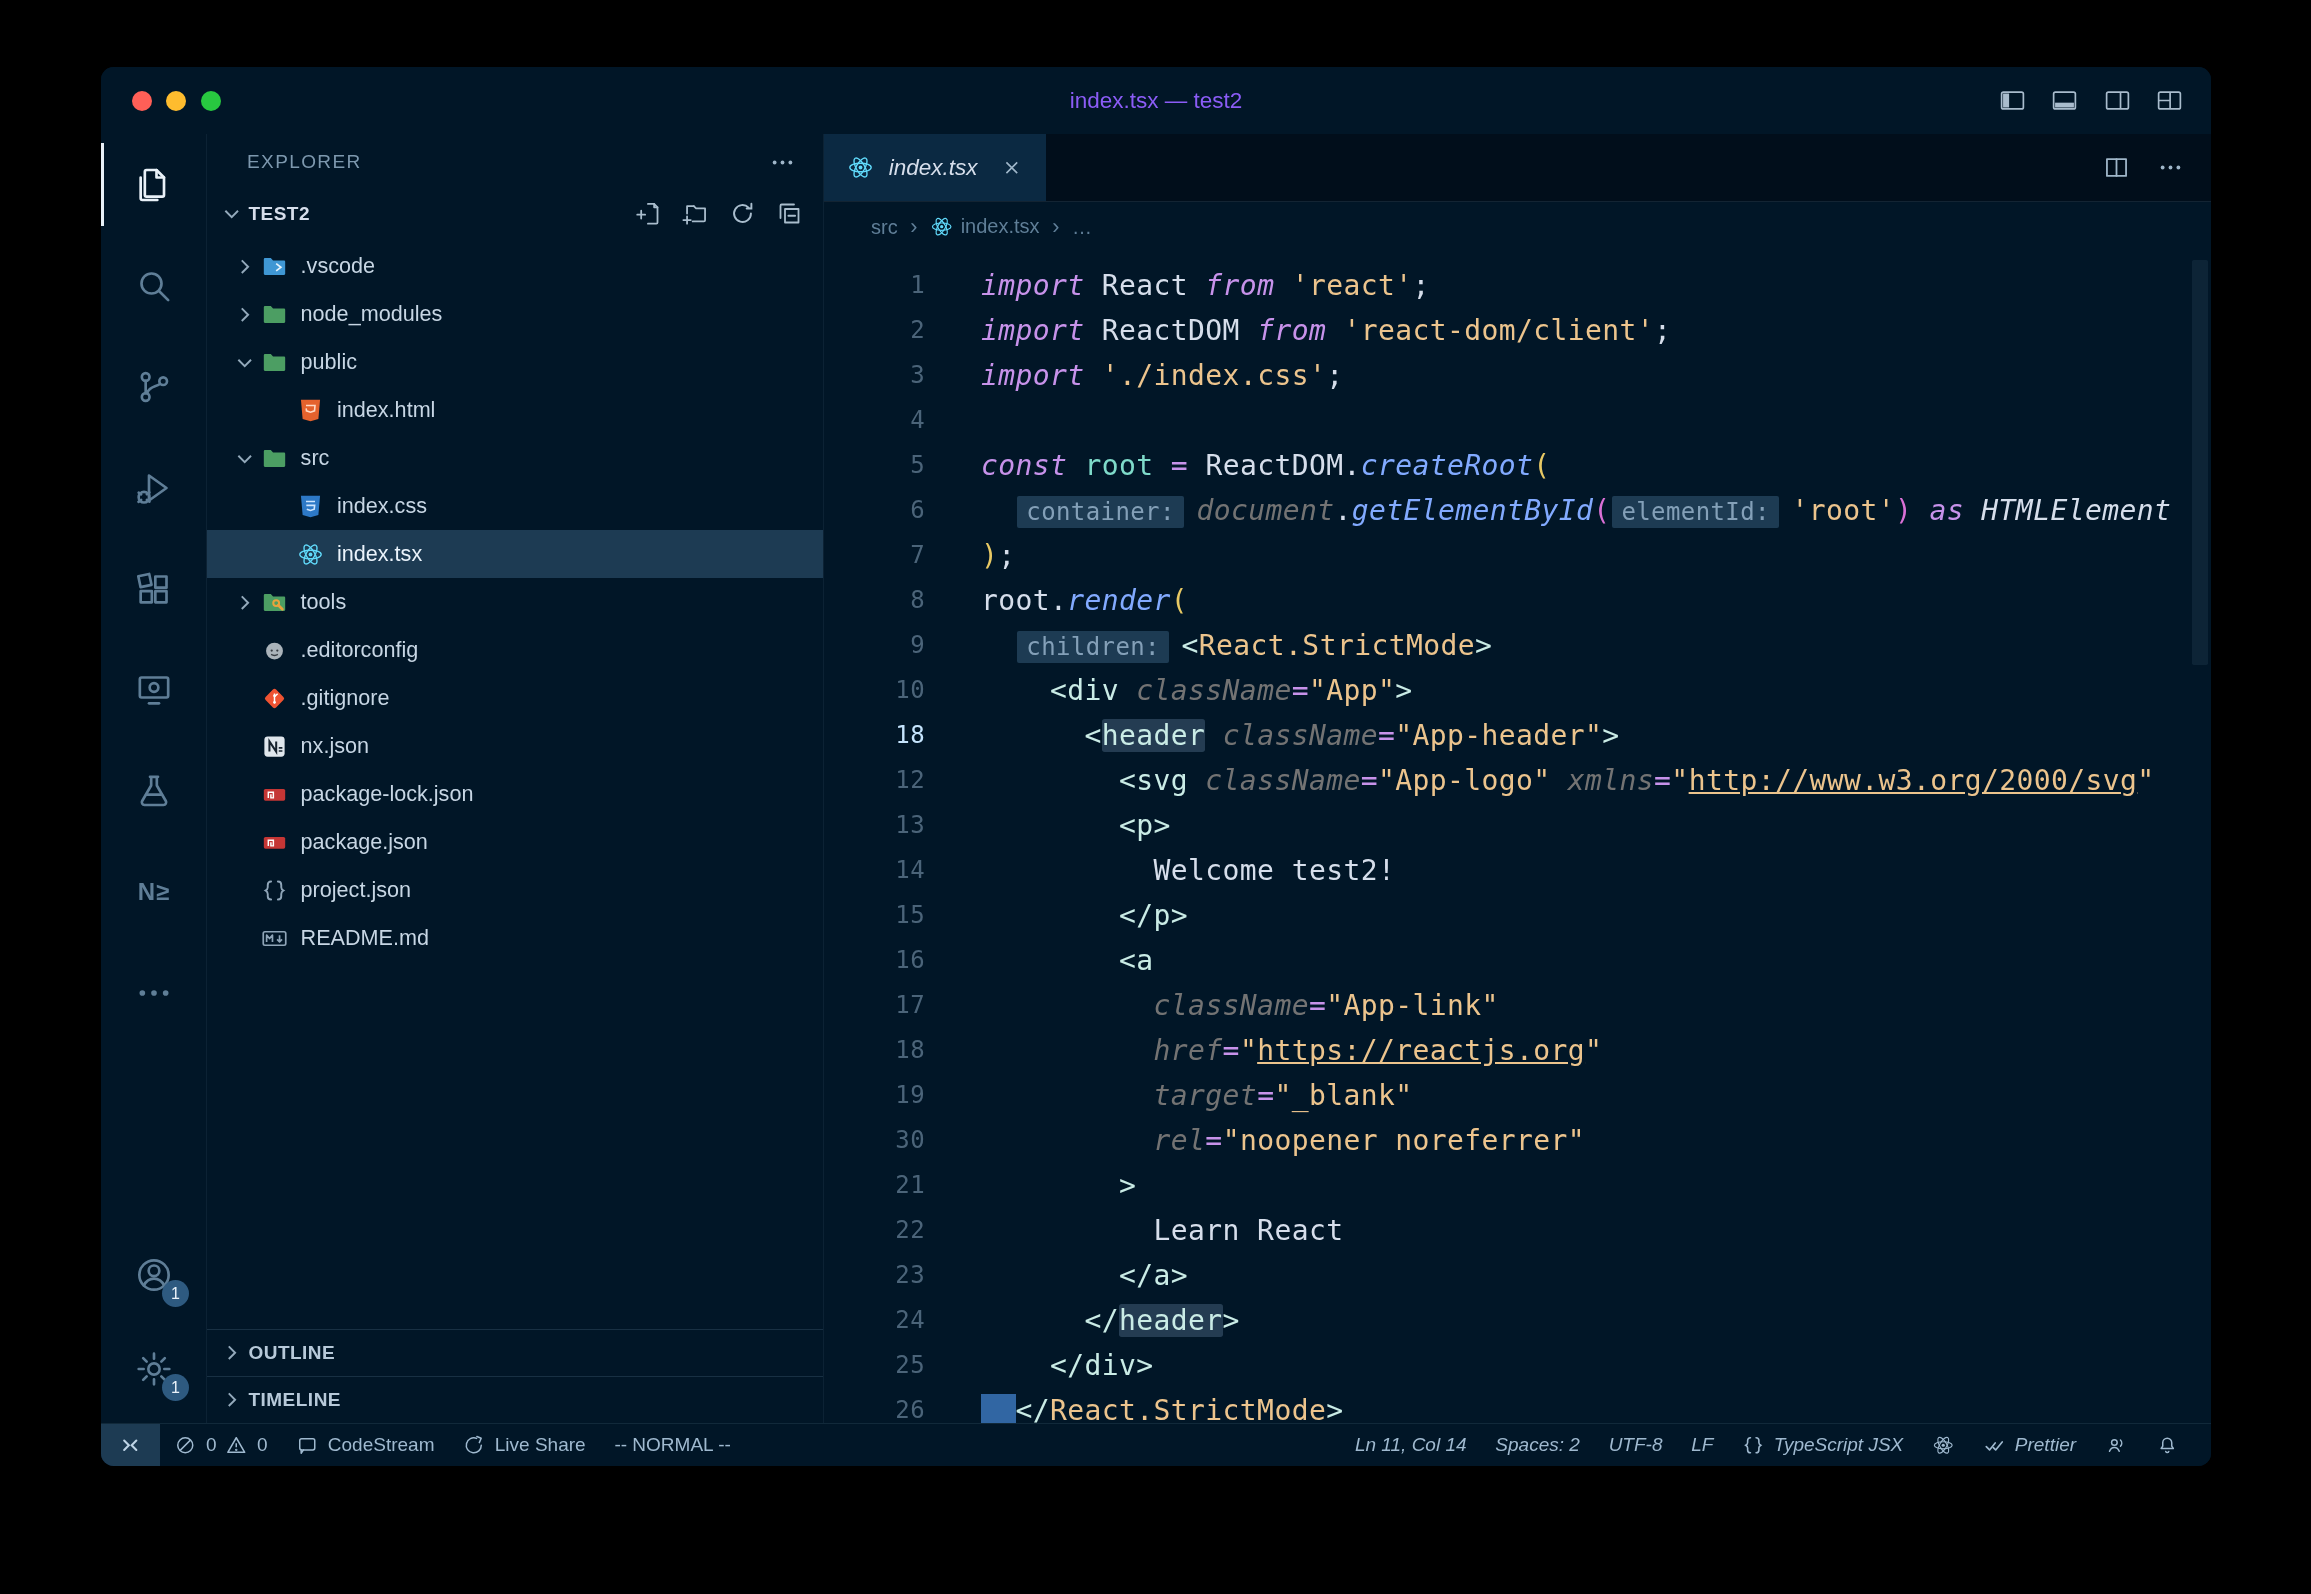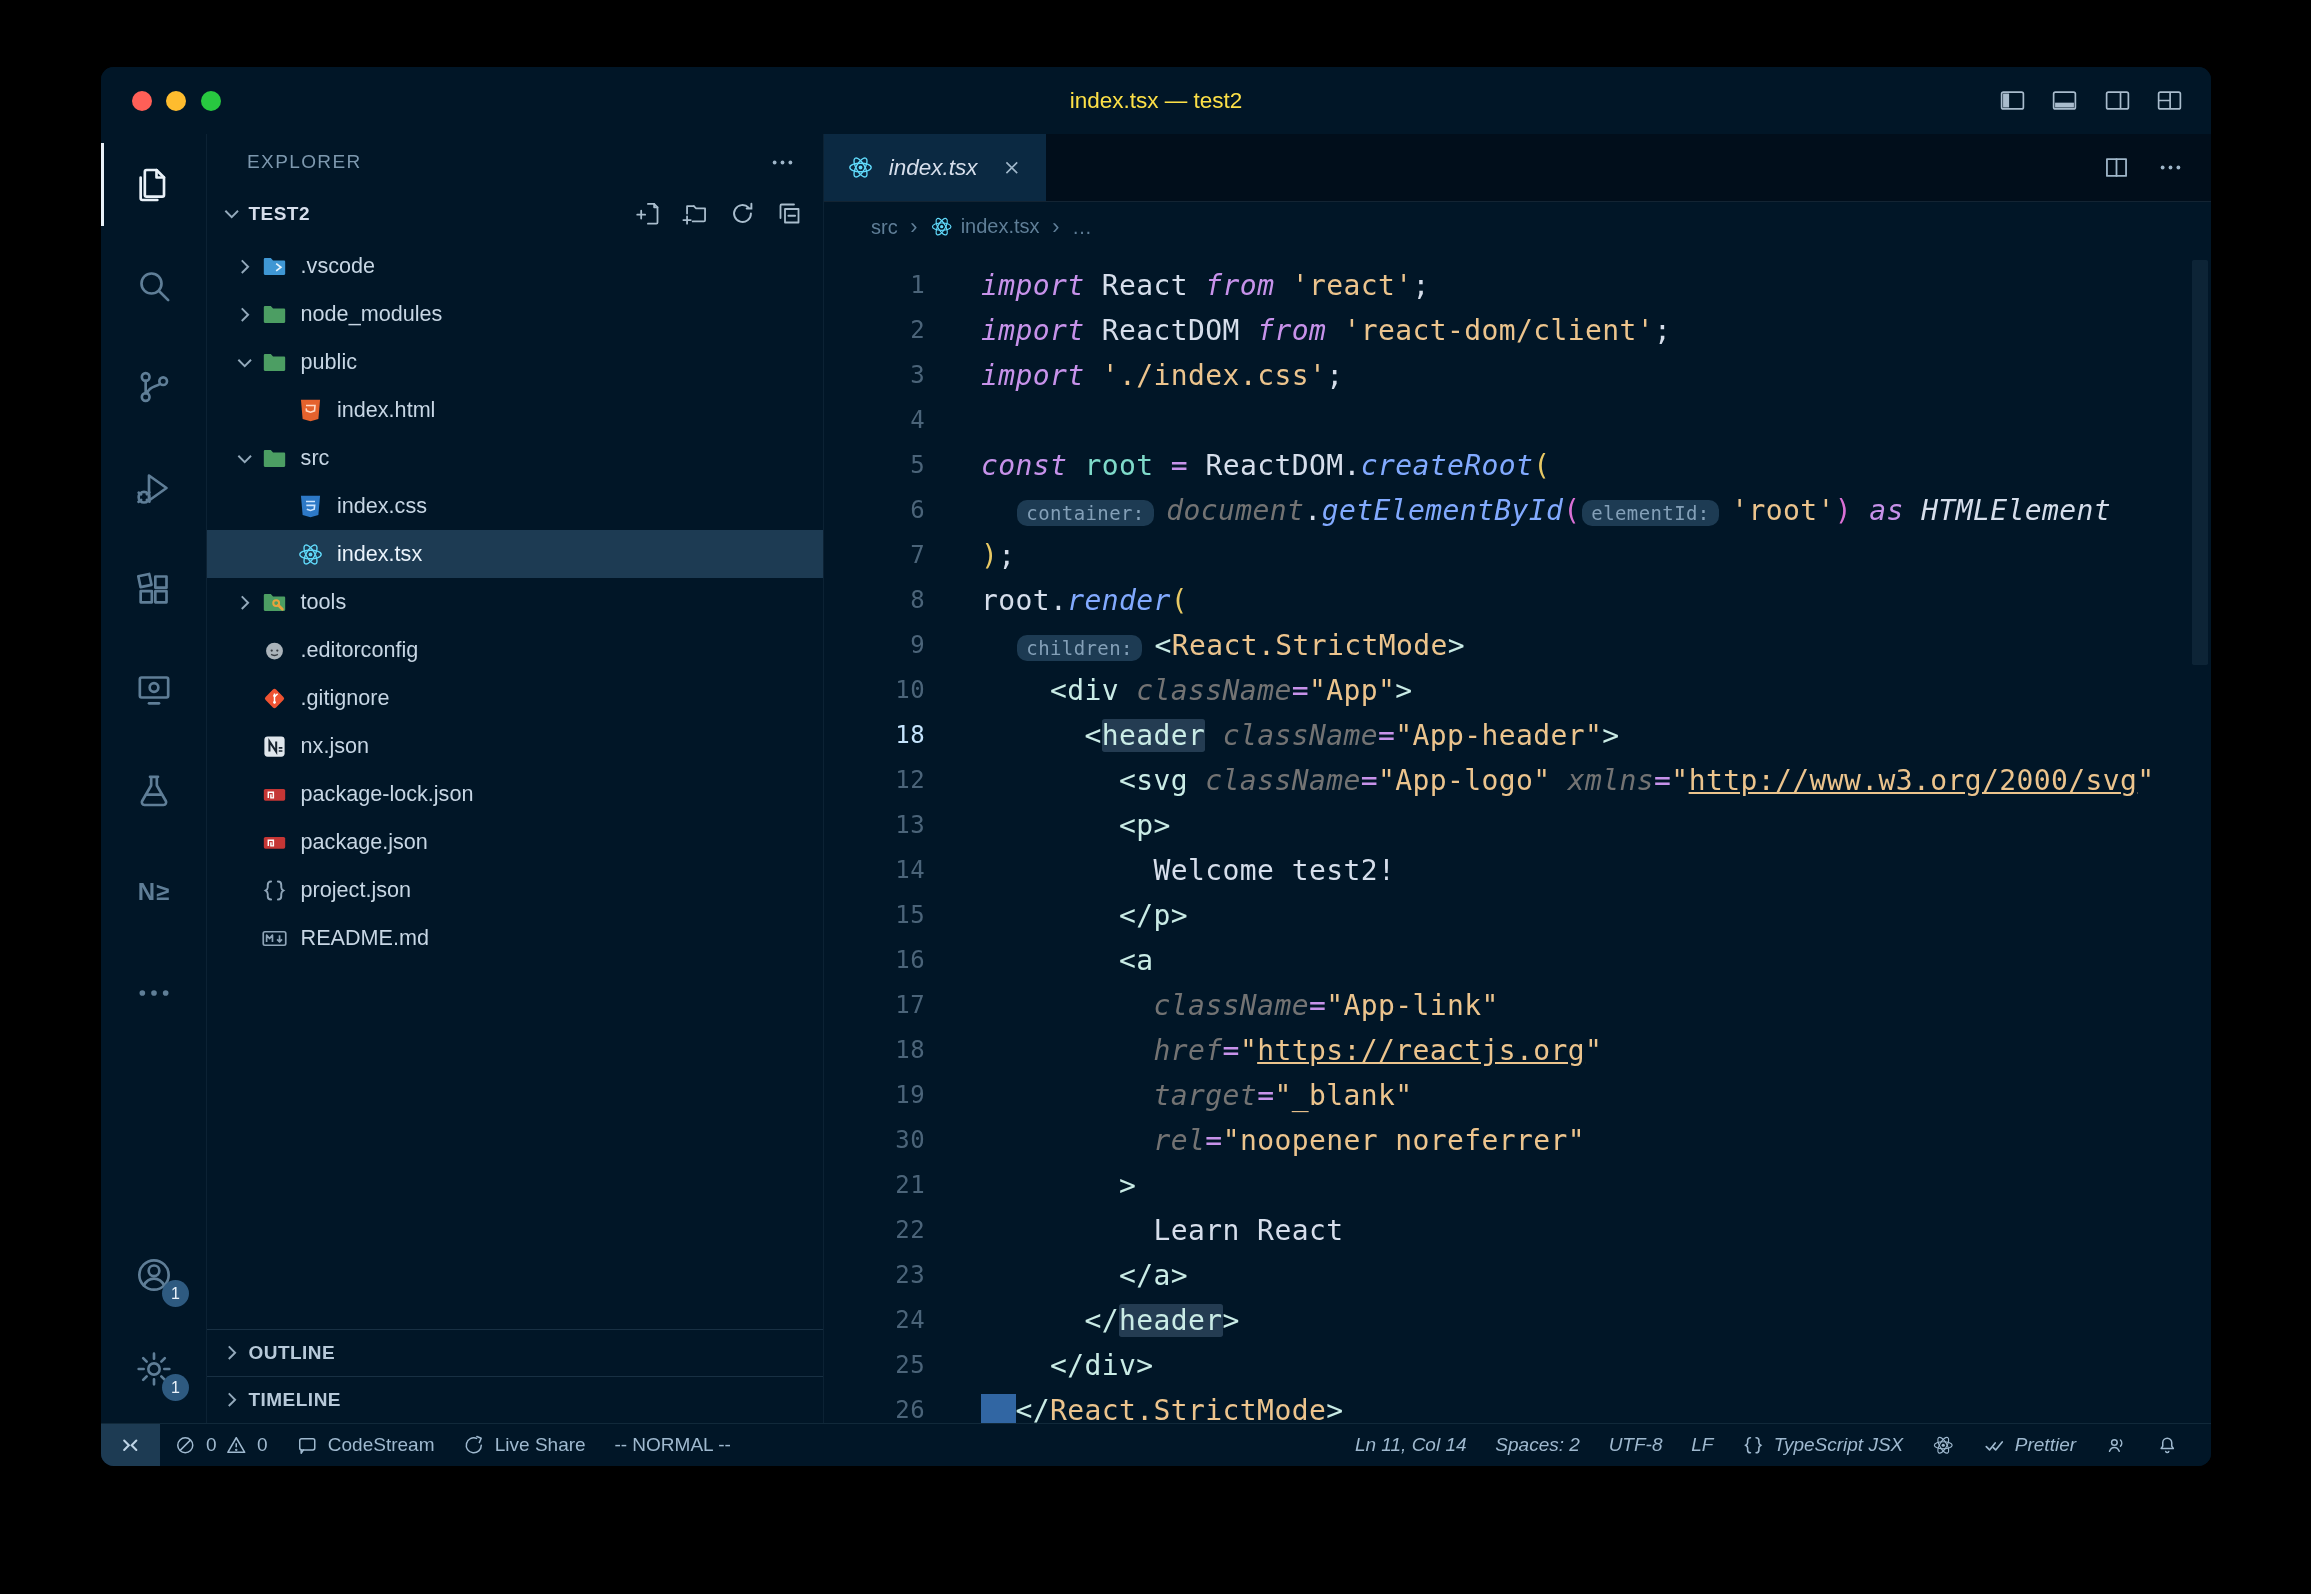--- a/index.html
+++ b/index.html
@@ -10,21 +10,21 @@
     position: absolute; left: 101px; top: 67px; width: 2110px; height: 1399px;
     background: #011627; border-radius: 12.6px; overflow: hidden;
     box-shadow: 0 36px 108px rgba(0,0,0,.8);
     display: flex; flex-direction: column;
   }
 
   
   .titlebar { height: 67px; flex: 0 0 auto; display: flex; align-items: center; position: relative; background: #011627; }
   .traffic { position: absolute; left: 31px; display: flex; gap: 14.4px; }
   .tl { width: 20px; height: 20px; border-radius: 50%; background: #555; }
-  .title { flex: 1; text-align: center; color: #fde047; font-size: 22.5px; font-weight: 500; }
+  .title { flex: 1; text-align: center; color: #8b5cf6; font-size: 22.5px; font-weight: 500; }
   .layout-icons { position: absolute; right: 27px; display: flex; gap: 23.4px; color: #a9bccd; }
   .layout-icons svg { width: 29px; height: 29px; display: block; }
 
   .main { flex: 1; display: flex; min-height: 0; }
 
   
   .activitybar { width: 106px; flex: 0 0 auto; display: flex; flex-direction: column; border-right: 0.9px solid rgba(95,126,151,.12); }
   .ab-group { display: flex; flex-direction: column; }
   .ab-bottom { margin-top: auto; padding-bottom: 7.2px; }
   .ab-item { width: 106px; height: 101px; display: flex; align-items: center; justify-content: center; color: #5f7e97; position: relative; cursor: pointer; }
@@ -89,21 +89,21 @@
   .tg { color: #caece6; }
   .cp { color: #ecc48d; }
   .fn { color: #82aaff; font-style: italic; }
   .b1 { color: #e8c964; }
   .b2 { color: #da70d6; }
   .ty { color: #d6deeb; font-style: italic; }
   .tl2 { color: #7fdbca; }
   .op { color: #c792ea; }
   .occ { background: rgba(94,124,153,.38); border-radius: 2.7px; }
   .sel { background: #3166a3; }
-  .hint { background: #1d3b53; color: #84a0b8; border-radius: 10px; padding: 1.8px 9px; margin: 0 12.6px 0 1.8px; font-size: 19px; font-style: normal; }
+  .hint { background: #1d3b53; color: #84a0b8; border-radius: 2px; padding: 1.8px 9px; margin: 0 12.6px 0 1.8px; font-size: 24px; font-style: normal; }
 
   .scroll-thumb { position: absolute; right: 2.7px; top: 126px; width: 16px; height: 405px; background: rgba(95,126,151,.14); border-radius: 1.8px; }
 
   
   .statusbar { height: 43px; flex: 0 0 auto; display: flex; align-items: stretch; font-size: 19px; color: #9fb9cf; border-top: 0.9px solid rgba(95,126,151,.18); background: #011627; }
   .sb-left { display: flex; }
   .sb-right { margin-left: auto; display: flex; padding-right: 18px; font-style: italic; }
   .sb-item { display: flex; align-items: center; gap: 9px; padding: 0 14.4px; cursor: pointer; white-space: nowrap; }
   .sb-item svg { width: 22.5px; height: 22.5px; display: block; }
   .sb-item.remote { background: #1d3b53; width: 59px; justify-content: center; padding: 0; color: #bed4e6; }

